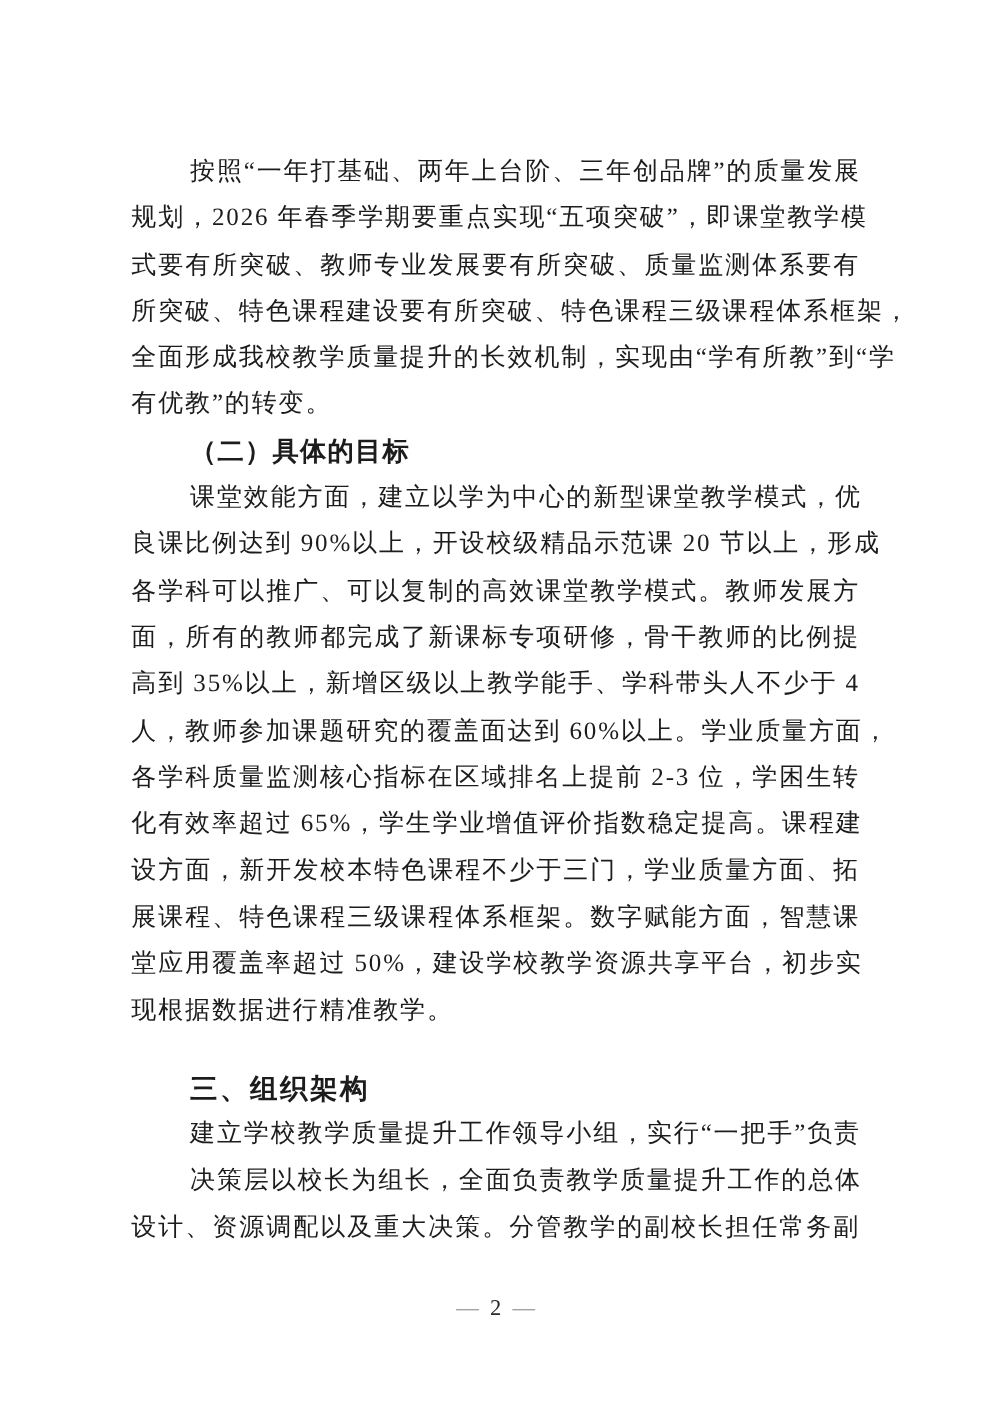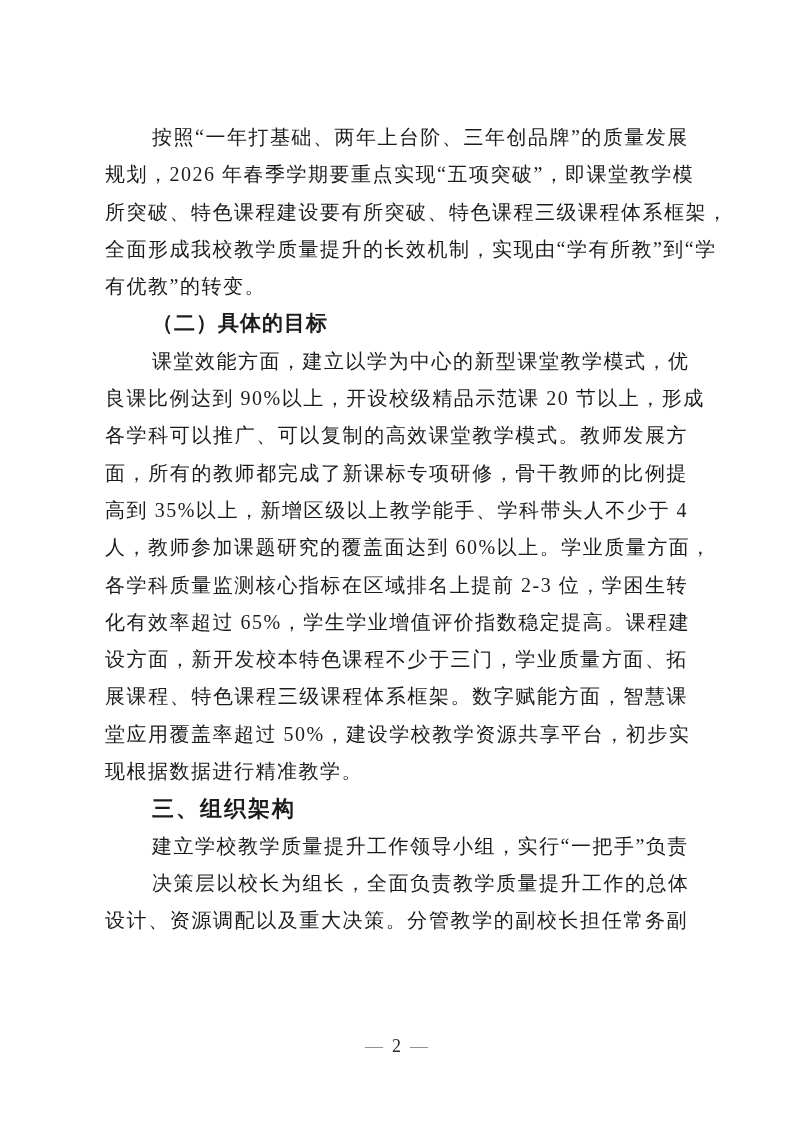--- a/index.html
+++ b/index.html
@@ -33,29 +33,30 @@
     color: #1c1c1c;
   }
   .line.full {
     text-align-last: justify;
   }
   .line.first {
     text-indent: 47px;
   }
   .line.h-sub {
     font-weight: bold;
-    font-family: Liberation Serif, serif;
+    font-family: Liberation Sans, sans-serif;
     font-size: 21px;
     letter-spacing: 1px;
   }
   .line.h-main {
     font-weight: bold;
     font-family: "Liberation Sans", "DejaVu Sans", sans-serif;
     font-size: 22px;
     letter-spacing: 2px;
+    margin-top: 24px;
   }
   .footer {
     position: absolute;
     left: 0;
     top: 1034px;
     width: 100%;
     text-align: center;
     font-size: 18px;
     line-height: 24px;
   }
@@ -68,20 +69,21 @@
   }
 </style>
 </head>
 <body>
 
 <div class="page">
 
   <div class="content">
       <div class="line p first full">按照“一年打基础、两年上台阶、三年创品牌”的质量发展</div>
       <div class="line p full">规划，2026 年春季学期要重点实现“五项突破”，即课堂教学模</div>
+      <div class="line p full">式要有所突破、教师专业发展要有所突破、质量监测体系要有</div>
       <div class="line p full">所突破、特色课程建设要有所突破、特色课程三级课程体系框架，</div>
       <div class="line p full">全面形成我校教学质量提升的长效机制，实现由“学有所教”到“学</div>
       <div class="line p end">有优教”的转变。</div>
       <div class="line h-sub first">（二）具体的目标</div>
       <div class="line p first full">课堂效能方面，建立以学为中心的新型课堂教学模式，优</div>
       <div class="line p full">良课比例达到 90%以上，开设校级精品示范课 20 节以上，形成</div>
       <div class="line p full">各学科可以推广、可以复制的高效课堂教学模式。教师发展方</div>
       <div class="line p full">面，所有的教师都完成了新课标专项研修，骨干教师的比例提</div>
       <div class="line p full">高到 35%以上，新增区级以上教学能手、学科带头人不少于 4</div>
       <div class="line p full">人，教师参加课题研究的覆盖面达到 60%以上。学业质量方面，</div>

